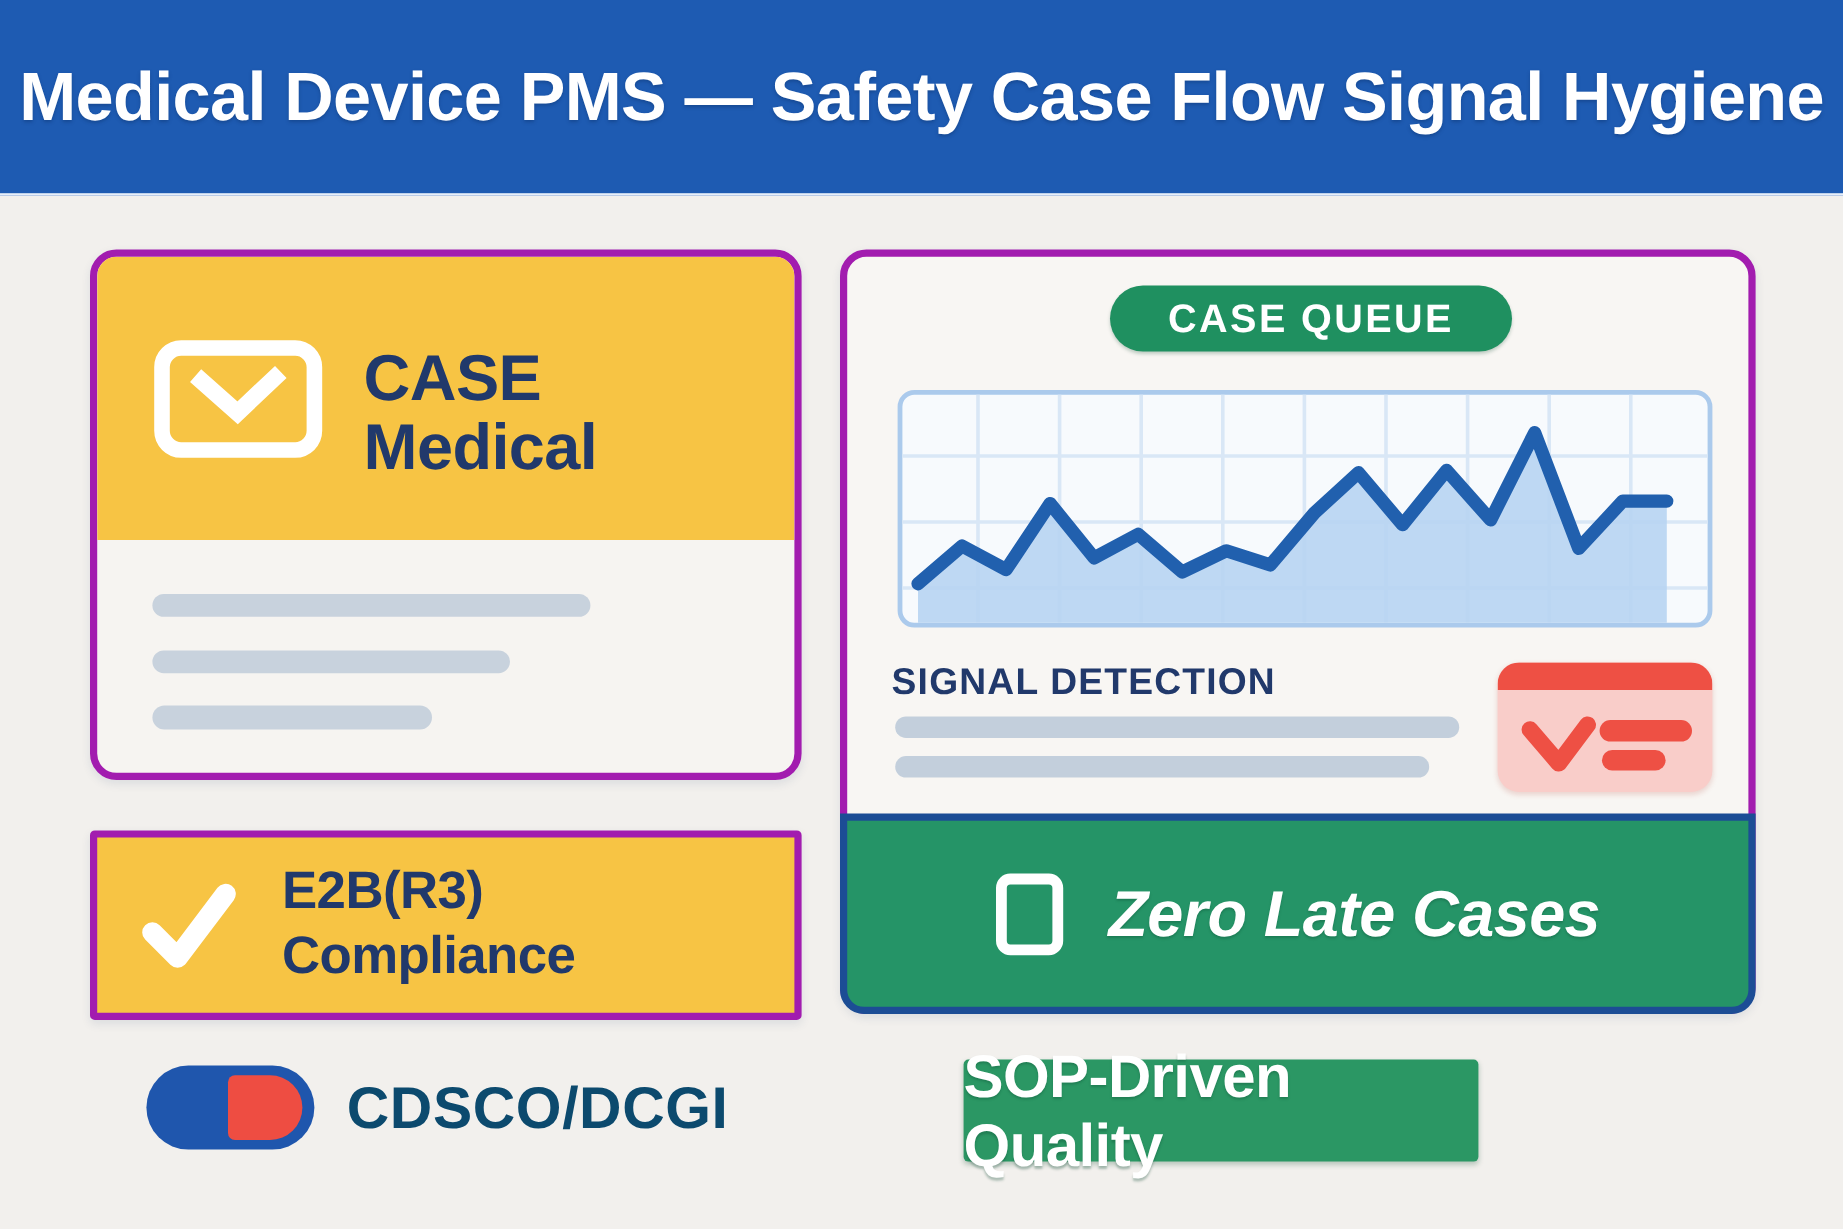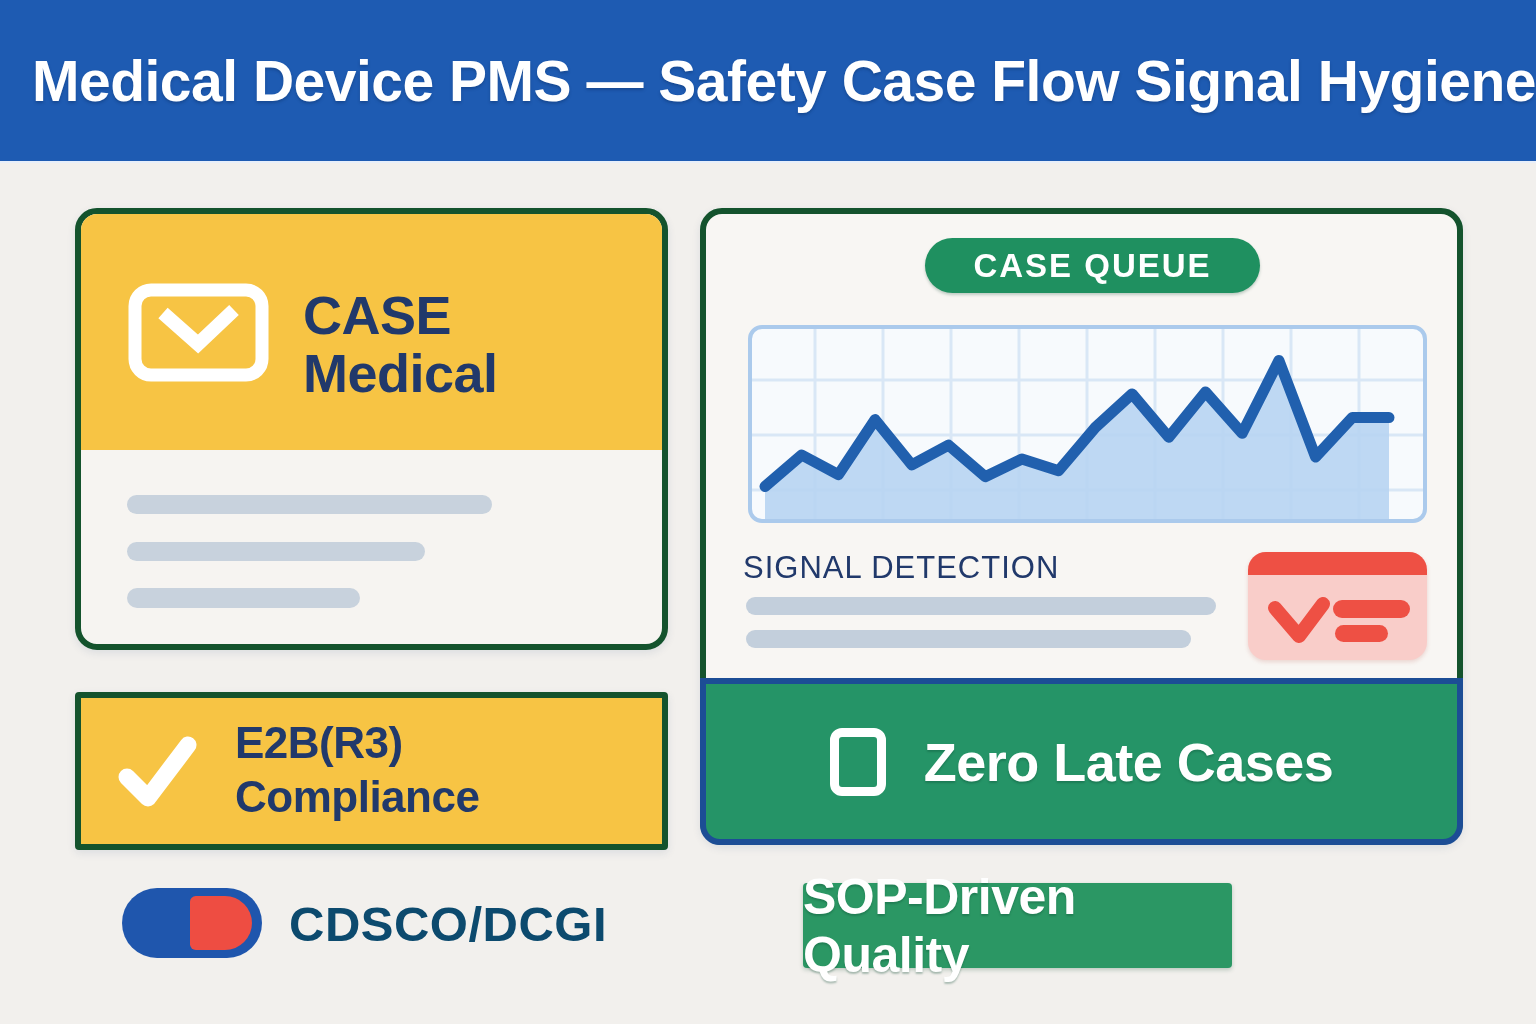--- a/index.html
+++ b/index.html
@@ -7,31 +7,31 @@
   body {
     position:relative;
     font-family:"Liberation Sans", sans-serif;
     background:#f2f0ed;
     overflow:hidden;
   }
   
   .header {
     position:absolute; left:0; top:0; width:1536px; height:163px;
     background:#1e5bb2;
-    display:flex; align-items:center; justify-content:flex-end;
+    display:flex; align-items:center; justify-content:center;
     border-bottom:2px solid #e8effa;
   }
   .header h1 {
     color:#ffffff; font-size:57px; font-weight:700; letter-spacing:-0.5px;
     text-shadow:0 2px 3px rgba(10,40,90,0.35);
     white-space:nowrap;
   }
   
   .card {
-    position:absolute; border:6px solid #14532d; border-radius:22px;
+    position:absolute; border:6px solid #a21caf; border-radius:22px;
     box-shadow:0 3px 8px rgba(30,60,110,0.10);
   }
   
   .card-icsr { left:75px; top:208px; width:593px; height:442px; background:#f6f4f1; overflow:hidden; }
   .icsr-top { position:absolute; left:0; top:0; right:0; height:236px; background:#f7c444; }
   .icsr-envelope { position:absolute; left:46px; top:68px; width:143px; height:101px; }
   .icsr-title {
     position:absolute; left:222px; top:72px;
     color:#21396b; font-size:54px; font-weight:700; line-height:1.08; letter-spacing:-0.5px;
   }
@@ -64,36 +64,36 @@
     box-shadow:0 2px 3px rgba(20,80,50,0.25);
   }
   .queue-badge span { color:#ffffff; font-size:33px; font-weight:700; letter-spacing:2px; }
   .chart-box {
     position:absolute; left:42px; top:111px; width:679px; height:198px;
     background:#f7fafd; border:4px solid #abcaec; border-radius:14px; overflow:hidden;
   }
   .chart-box svg { position:absolute; left:-4px; top:-4px; }
   .signal-title {
     position:absolute; left:37px; top:336px;
-    color:#21396b; font-size:31px; font-weight:400; letter-spacing:1px;
+    color:#21396b; font-size:31px; font-weight:700; letter-spacing:1px;
   }
   .sig-bar1 { left:40px; top:383px; width:470px; height:18px; background:#c3cfdc; }
   .sig-bar2 { left:40px; top:416px; width:445px; height:18px; background:#c3cfdc; }
   .alert-icon {
     position:absolute; left:542px; top:338px; width:179px; height:108px;
     background:#f9cdc9; border-radius:18px; overflow:hidden;
     box-shadow:0 2px 4px rgba(180,60,50,0.18);
   }
   .alert-top { position:absolute; left:0; top:0; right:0; height:23px; background:#ee5044; }
   .alert-bar1 { position:absolute; left:85px; top:48px; width:77px; height:18px; background:#ee5044; border-radius:9px; }
   .alert-bar2 { position:absolute; left:87px; top:73px; width:53px; height:17px; background:#ee5044; border-radius:9px; }
   .queue-footer {
     position:absolute; left:-6px; right:-6px; bottom:-6px; height:167px;
     background:#259467; border:6px solid #1c4d95; border-radius:0 0 20px 20px;
-    display:flex; align-items:center; justify-content:center; gap:38px;
+    display:flex; align-items:center; justify-content:center; gap:38px;font-style:italic;
   }
   .footer-checkbox { width:56px; height:68px; border:9px solid #ffffff; border-radius:12px; }
   .footer-label { color:#ffffff; font-size:54px; font-weight:700; letter-spacing:-0.5px;
     text-shadow:0 2px 2px rgba(10,70,45,0.3); }
   
   .sop-badge {
     position:absolute; left:803px; top:883px; width:429px; height:85px;
     background:#2b9764; border-radius:4px;
     display:flex; align-items:center; justify-content:center;
     box-shadow:0 2px 4px rgba(20,80,50,0.25);

